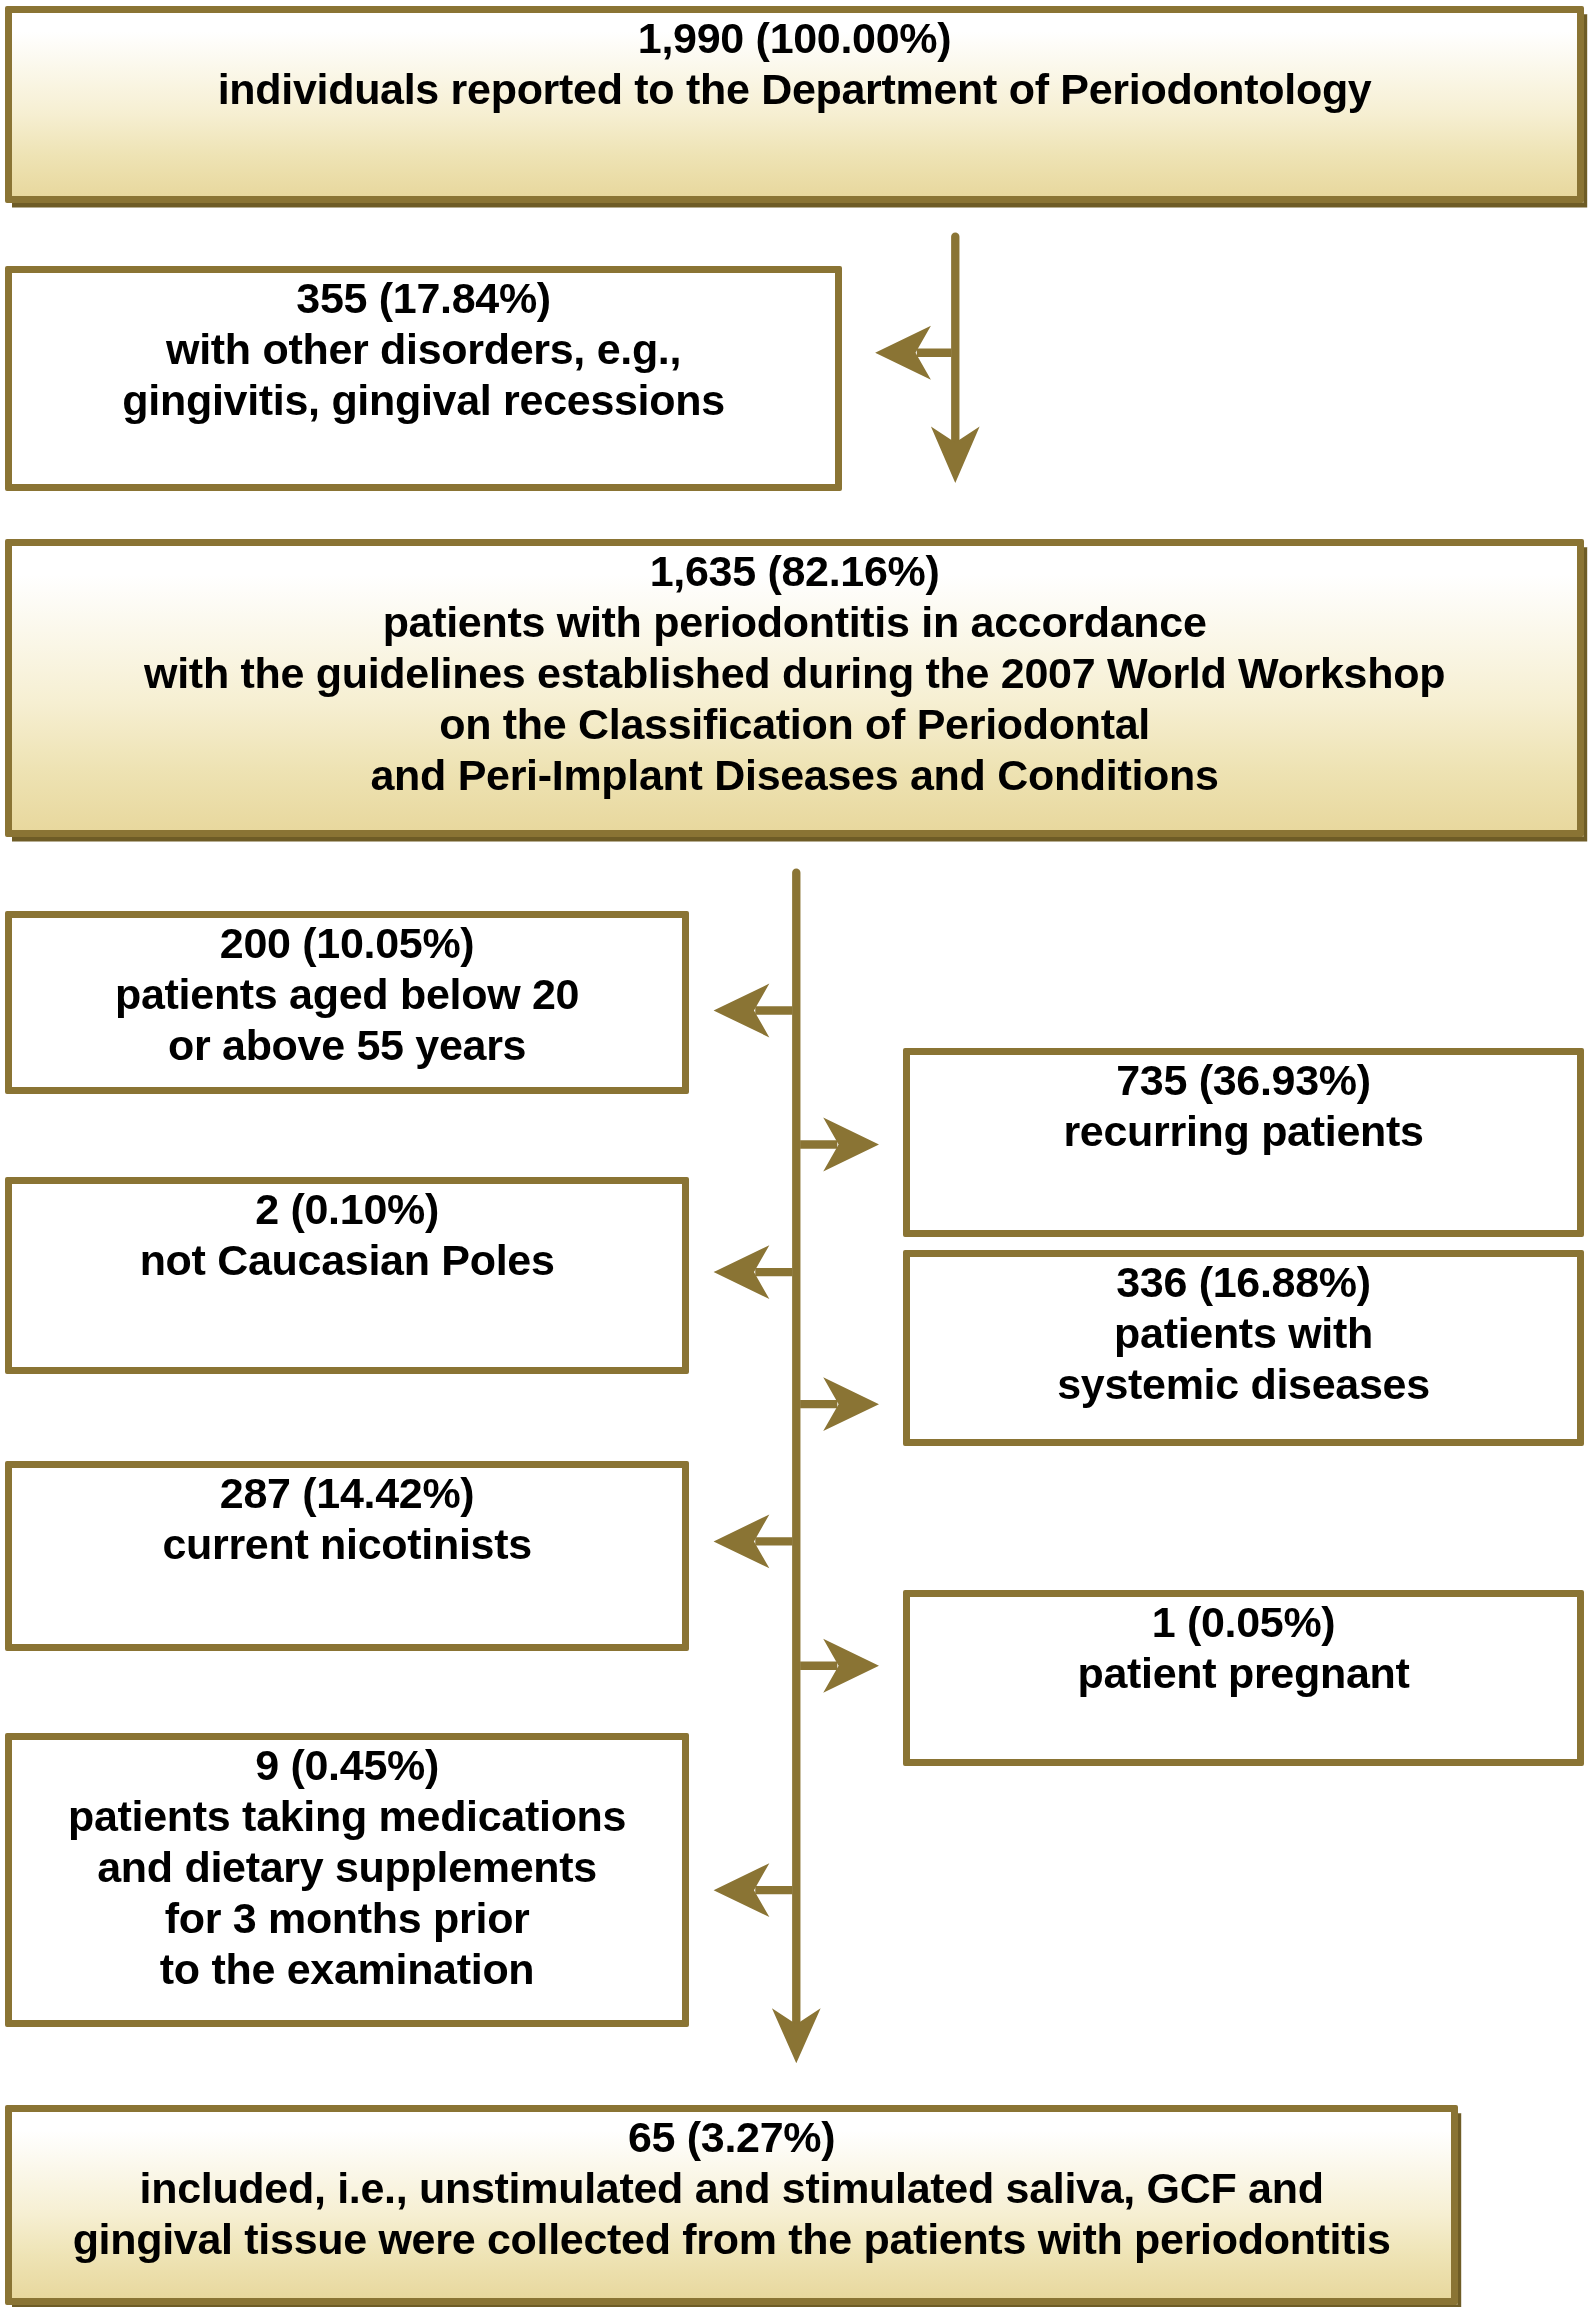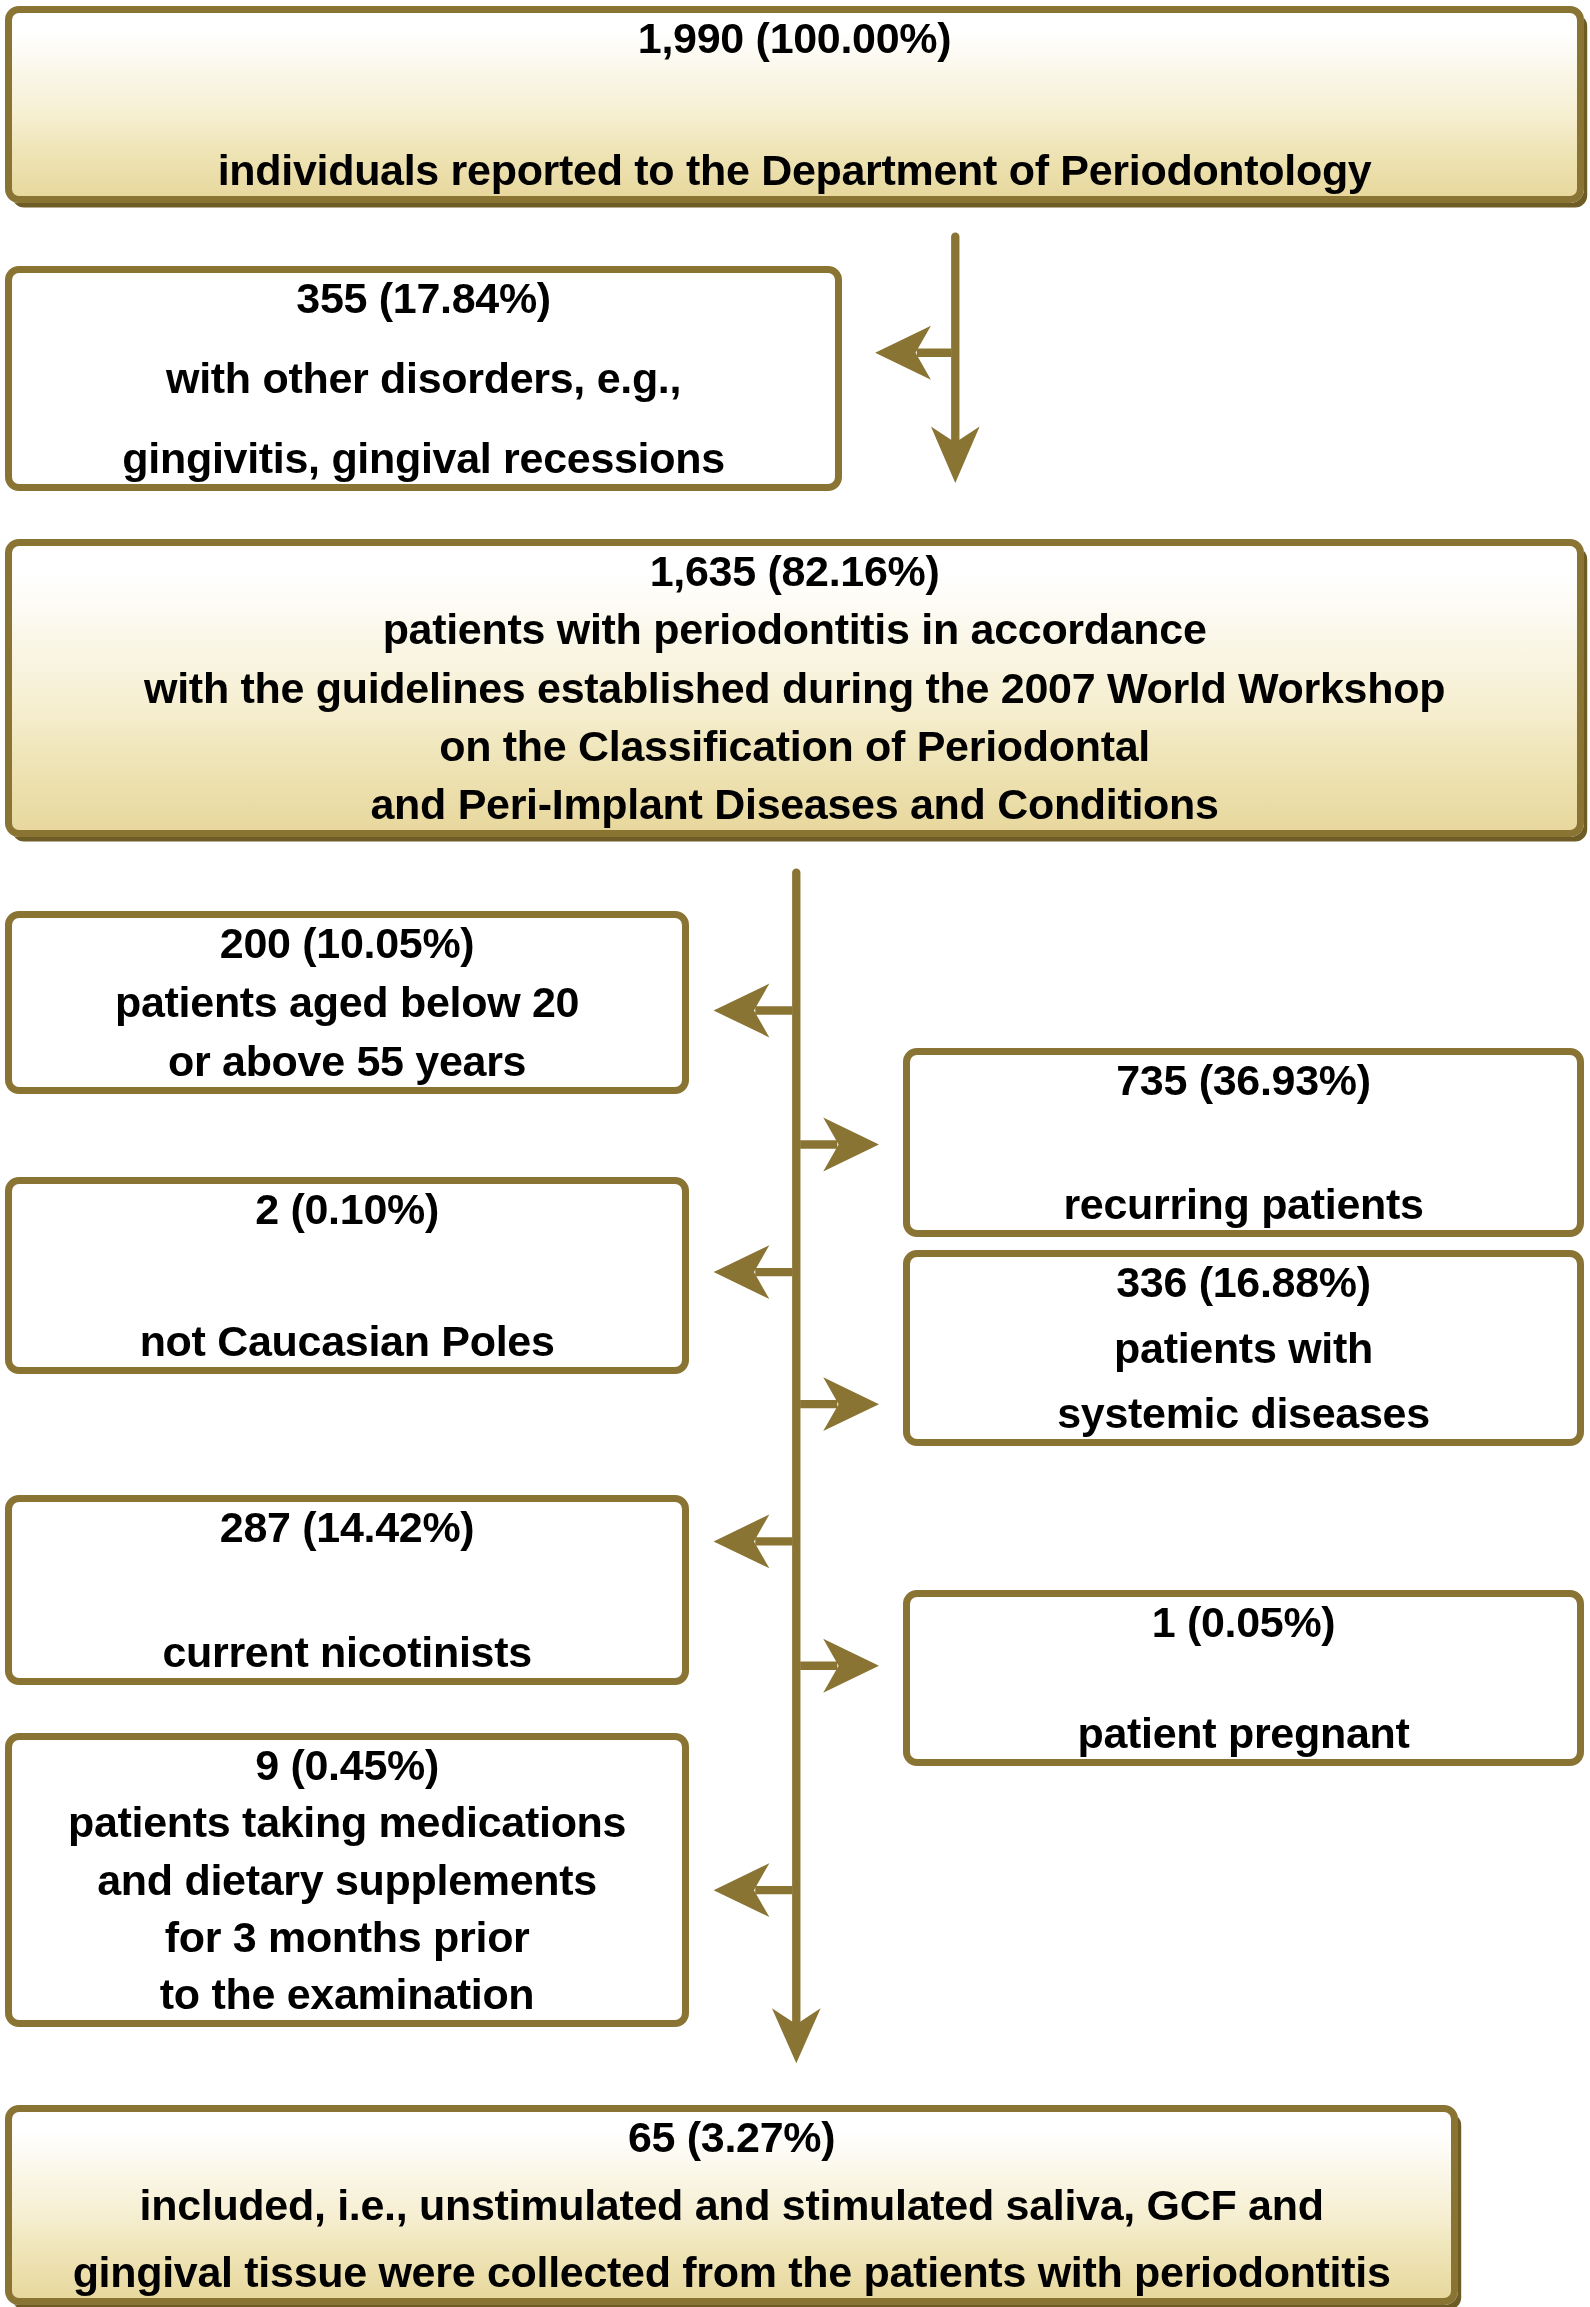--- a/index.html
+++ b/index.html
@@ -18,24 +18,24 @@
     background:var(--background);
     font-family:"Liberation Sans","DejaVu Sans",sans-serif;
     font-weight:700;
     color:var(--text);
     overflow:hidden;
   }
   .box{
     position:absolute;
     box-sizing:border-box;
     border:7px solid var(--accent);
-    border-radius:14px;
+    border-radius:2px;
     display:flex;
     flex-direction:column;
-    justify-content:space-between;
+    justify-content:flex-start;
     align-items:center;
     text-align:center;
     font-size:43px;
     line-height:51px;
     letter-spacing:-0.3px;
   }
   .box .ln{display:block;white-space:nowrap;}
   .gold{
     background:linear-gradient(180deg,var(--gradient-top) 0%,var(--gradient-top) 10%,#f6efd2 55%,#eee3b4 78%,var(--gradient-bottom) 100%);
     box-shadow:5.1px 6.4px 0 -1.9px var(--shadow);
@@ -47,21 +47,21 @@
   .arr{fill:var(--accent);stroke:none;}
 
   
   #box-total        {left:5.1px;   top:6.4px;   width:1579px; height:197px;}
   #box-other        {left:5.1px;   top:266px;  width:837px; height:225px;}
   #box-perio        {left:5.1px;   top:539px;  width:1579px; height:298px;}
   #box-age          {left:5.1px;   top:911px; width:684px; height:183px;}
   #box-recurring    {left:903px;top:1048px; width:681px; height:189px;}
   #box-caucasian    {left:5.1px;   top:1177px; width:684px; height:197px;}
   #box-systemic     {left:903px;top:1250px; width:681px; height:196px;}
-  #box-nicotinists  {left:5.1px;   top:1495px; width:684px; height:190px;gap:45px;}
+  #box-nicotinists  {left:5.1px;   top:1461px; width:684px; height:190px;}
   #box-pregnant     {left:903px;top:1590px; width:681px; height:176px;}
   #box-medications  {left:5.1px;   top:1733px; width:684px; height:294px;}
   #box-included     {left:5.1px;   top:2105px; width:1453px; height:200px;}
 </style>
 </head>
 <body>
 
 <div id="stage">
 
   <svg id="connectors" width="1590" height="2307" viewBox="0 0 2480 3598">

